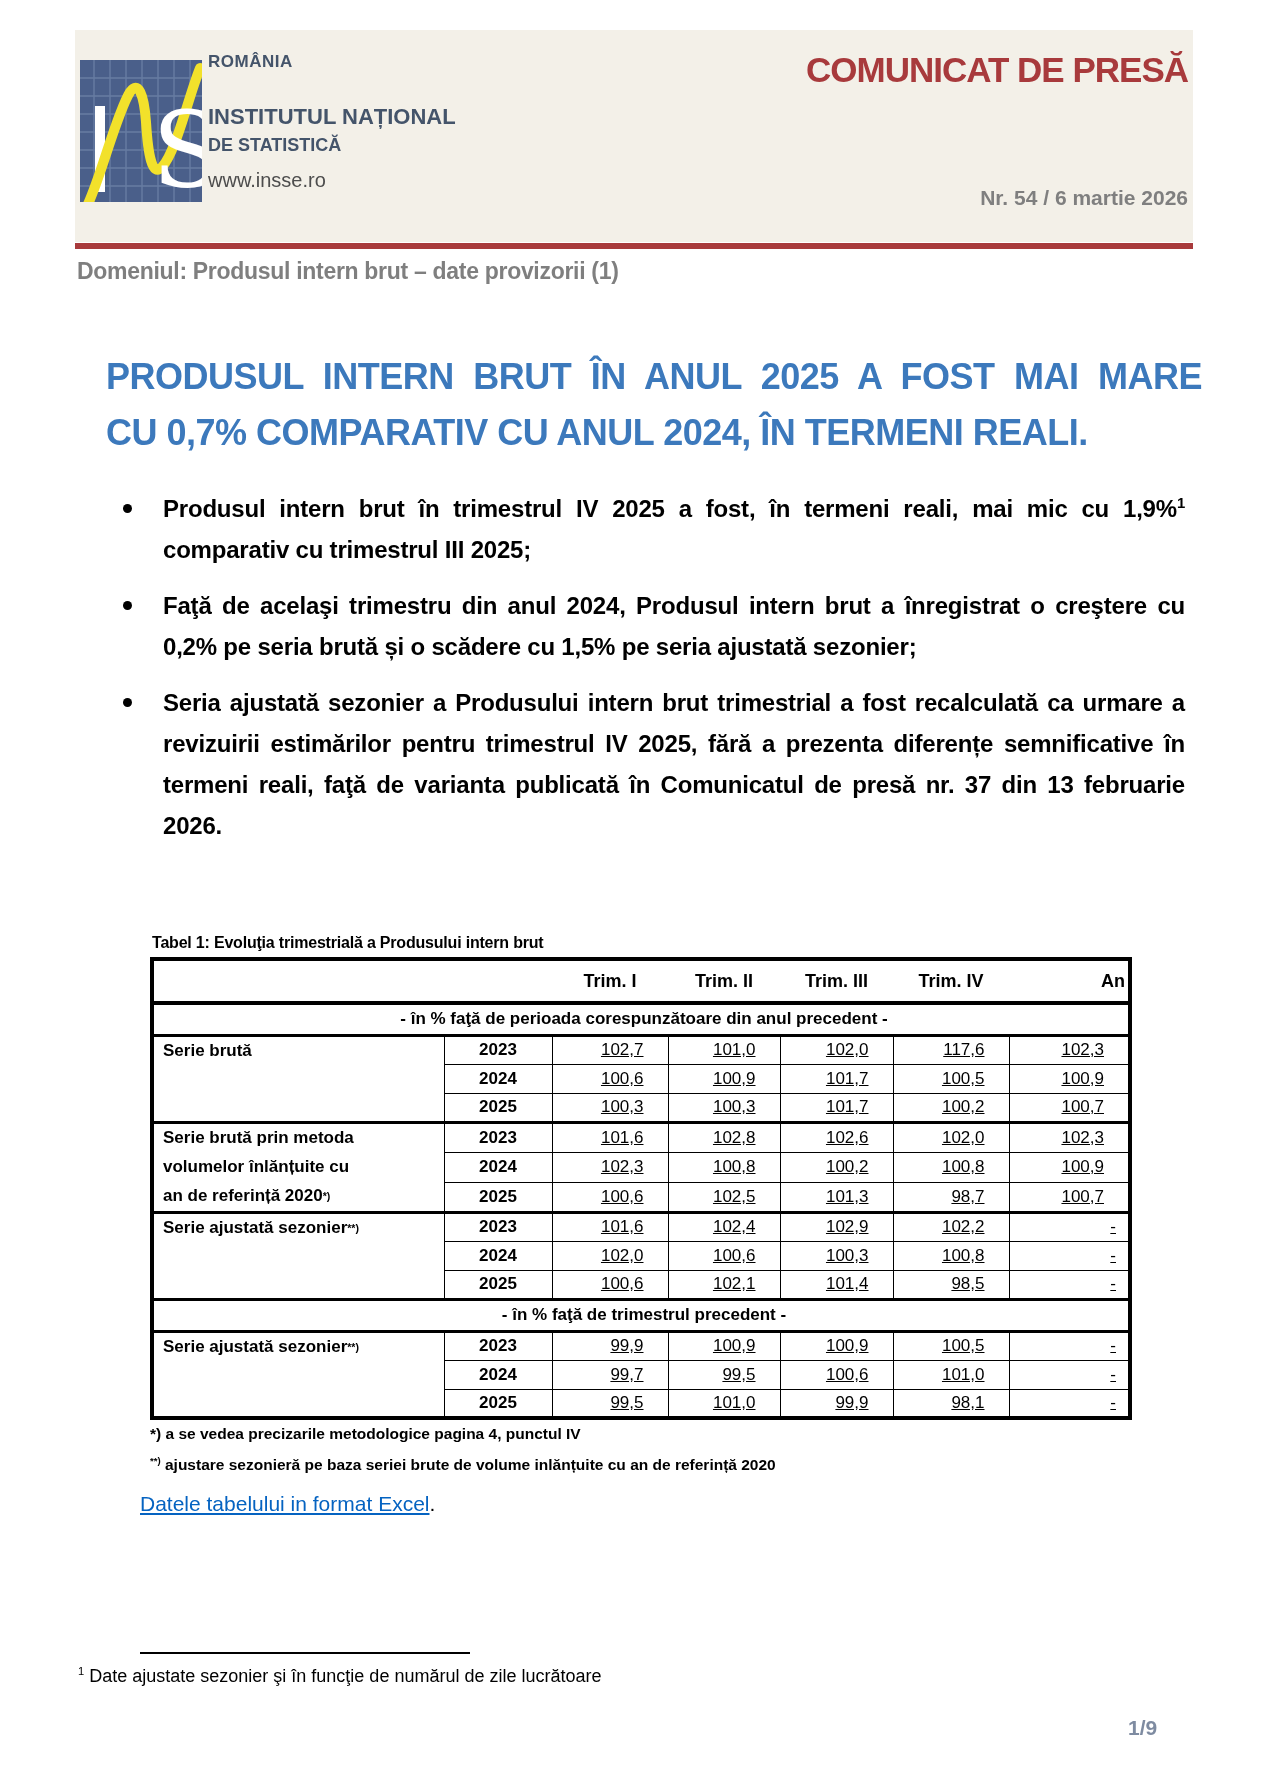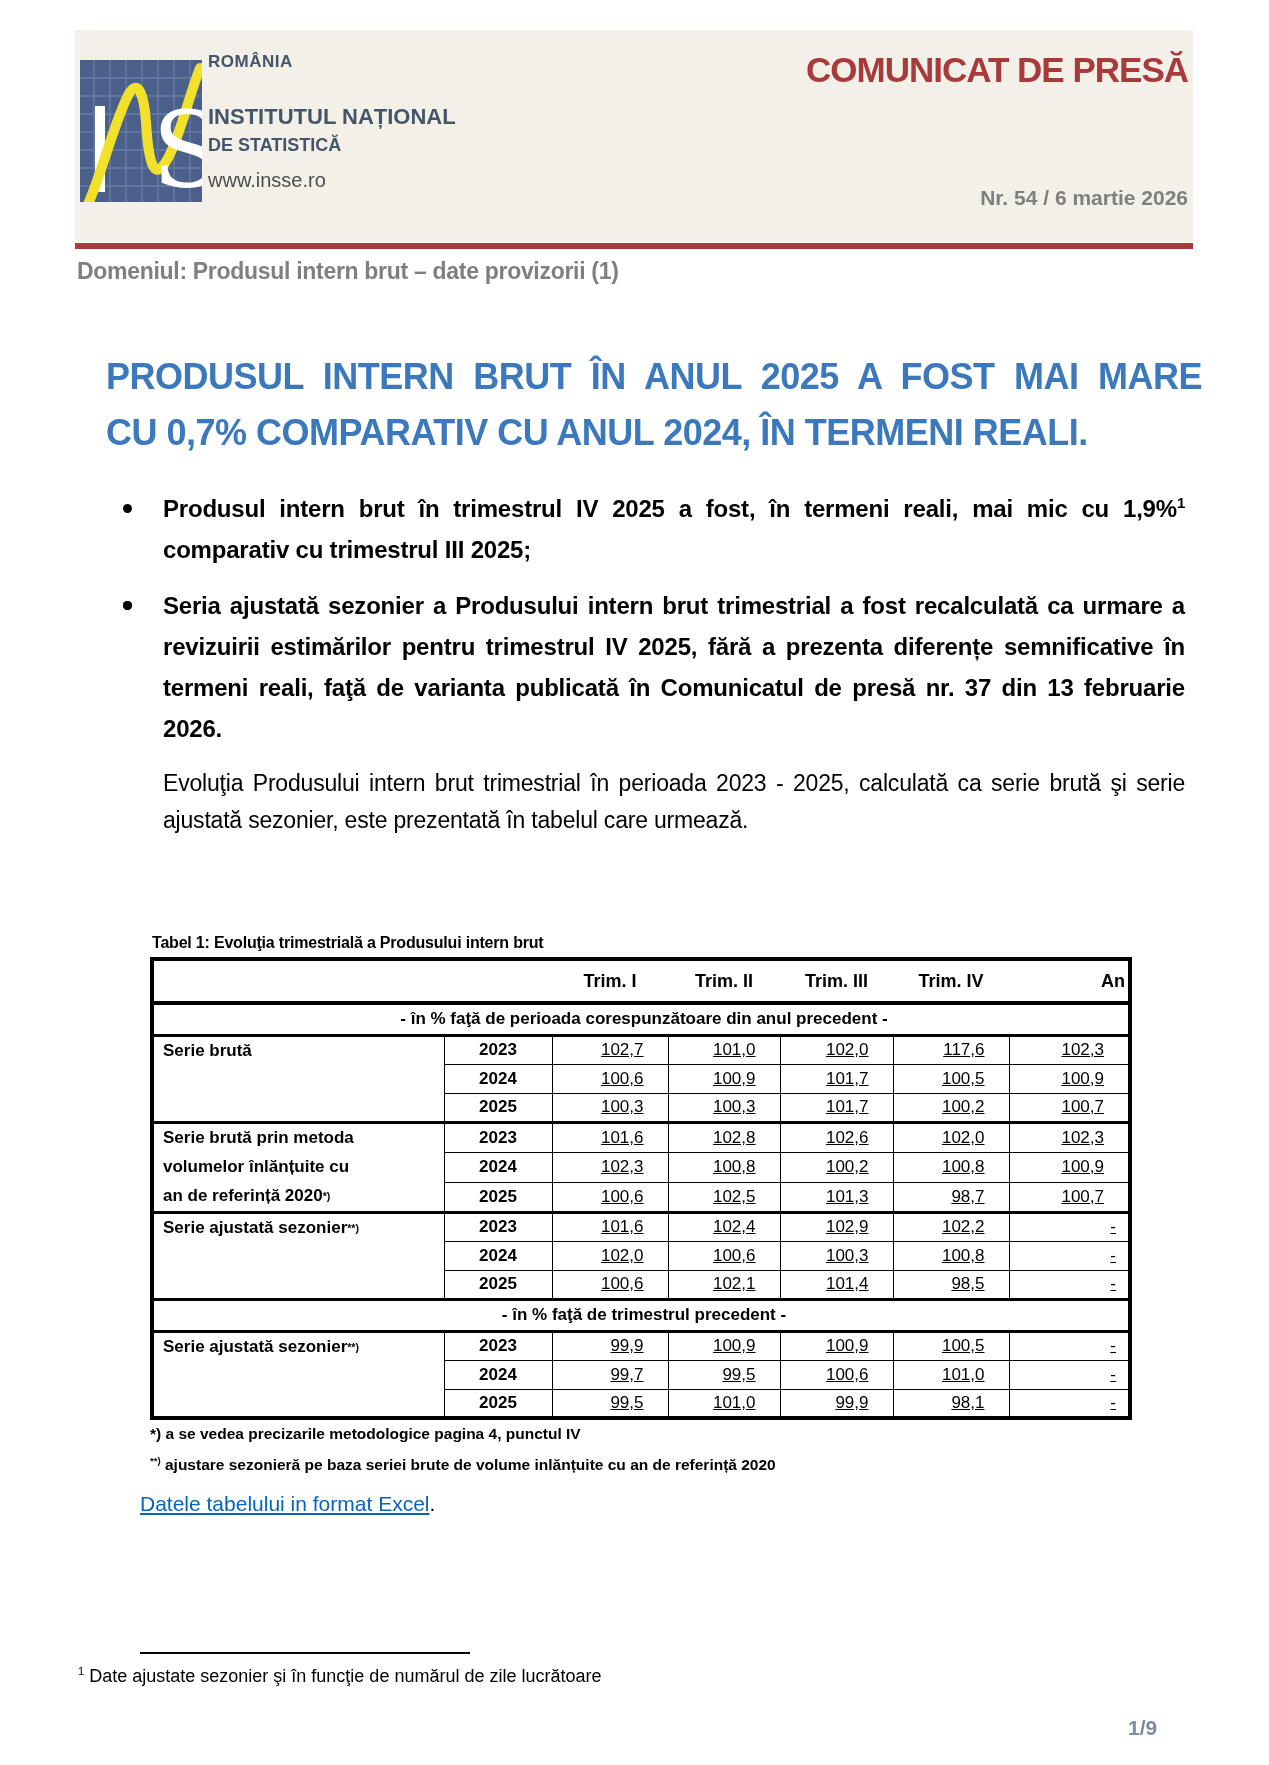--- a/index.html
+++ b/index.html
@@ -86,24 +86,23 @@
 <div class="domain">Domeniul: Produsul intern brut – date provizorii (1)</div>
 
 <div class="title">
   <div class="l1">PRODUSUL INTERN BRUT ÎN ANUL 2025 A FOST MAI MARE</div>
   <div class="l2">CU 0,7% COMPARATIV CU ANUL 2024, ÎN TERMENI REALI.</div>
 </div>
 
 <div class="bodytext">
   <div id="bullets">
       <div class="bullet"><span class="dot"></span><span>Produsul intern brut în trimestrul IV 2025 a fost, în termeni reali, mai mic cu 1,9%</span><sup>1</sup><span> comparativ cu trimestrul III 2025;</span></div>
-      <div class="bullet"><span class="dot"></span></div>
+      <div class="bullet"><span class="dot"></span><span>Faţă de acelaşi trimestru din anul 2024, Produsul intern brut a înregistrat o creştere cu 0,2% pe seria brută și o scădere cu 1,5% pe seria ajustată sezonier;</span></div>
       <div class="bullet"><span class="dot"></span><span>Seria ajustată sezonier a Produsului intern brut trimestrial a fost recalculată ca urmare a revizuirii estimărilor pentru trimestrul IV 2025, fără a prezenta diferențe semnificative în termeni reali, faţă de varianta publicată în Comunicatul de presă nr. 37 din 13 februarie 2026.</span></div>
     </div>
-  <div class="intro">Evoluţia Produsului intern brut trimestrial în perioada 2023 - 2025, calculată ca serie brută şi serie ajustată sezonier, este prezentată în tabelul care urmează.</div>
 </div>
 
 <div class="tcaption">Tabel 1: Evoluţia  trimestrială a Produsului intern brut</div>
 <div class="tblwrap">
   <table class="tbl" id="gdp-table">
     <colgroup>
       <col style="width:292px">
         <col style="width:108px">
         <col style="width:116px">
       <col style="width:112px">

